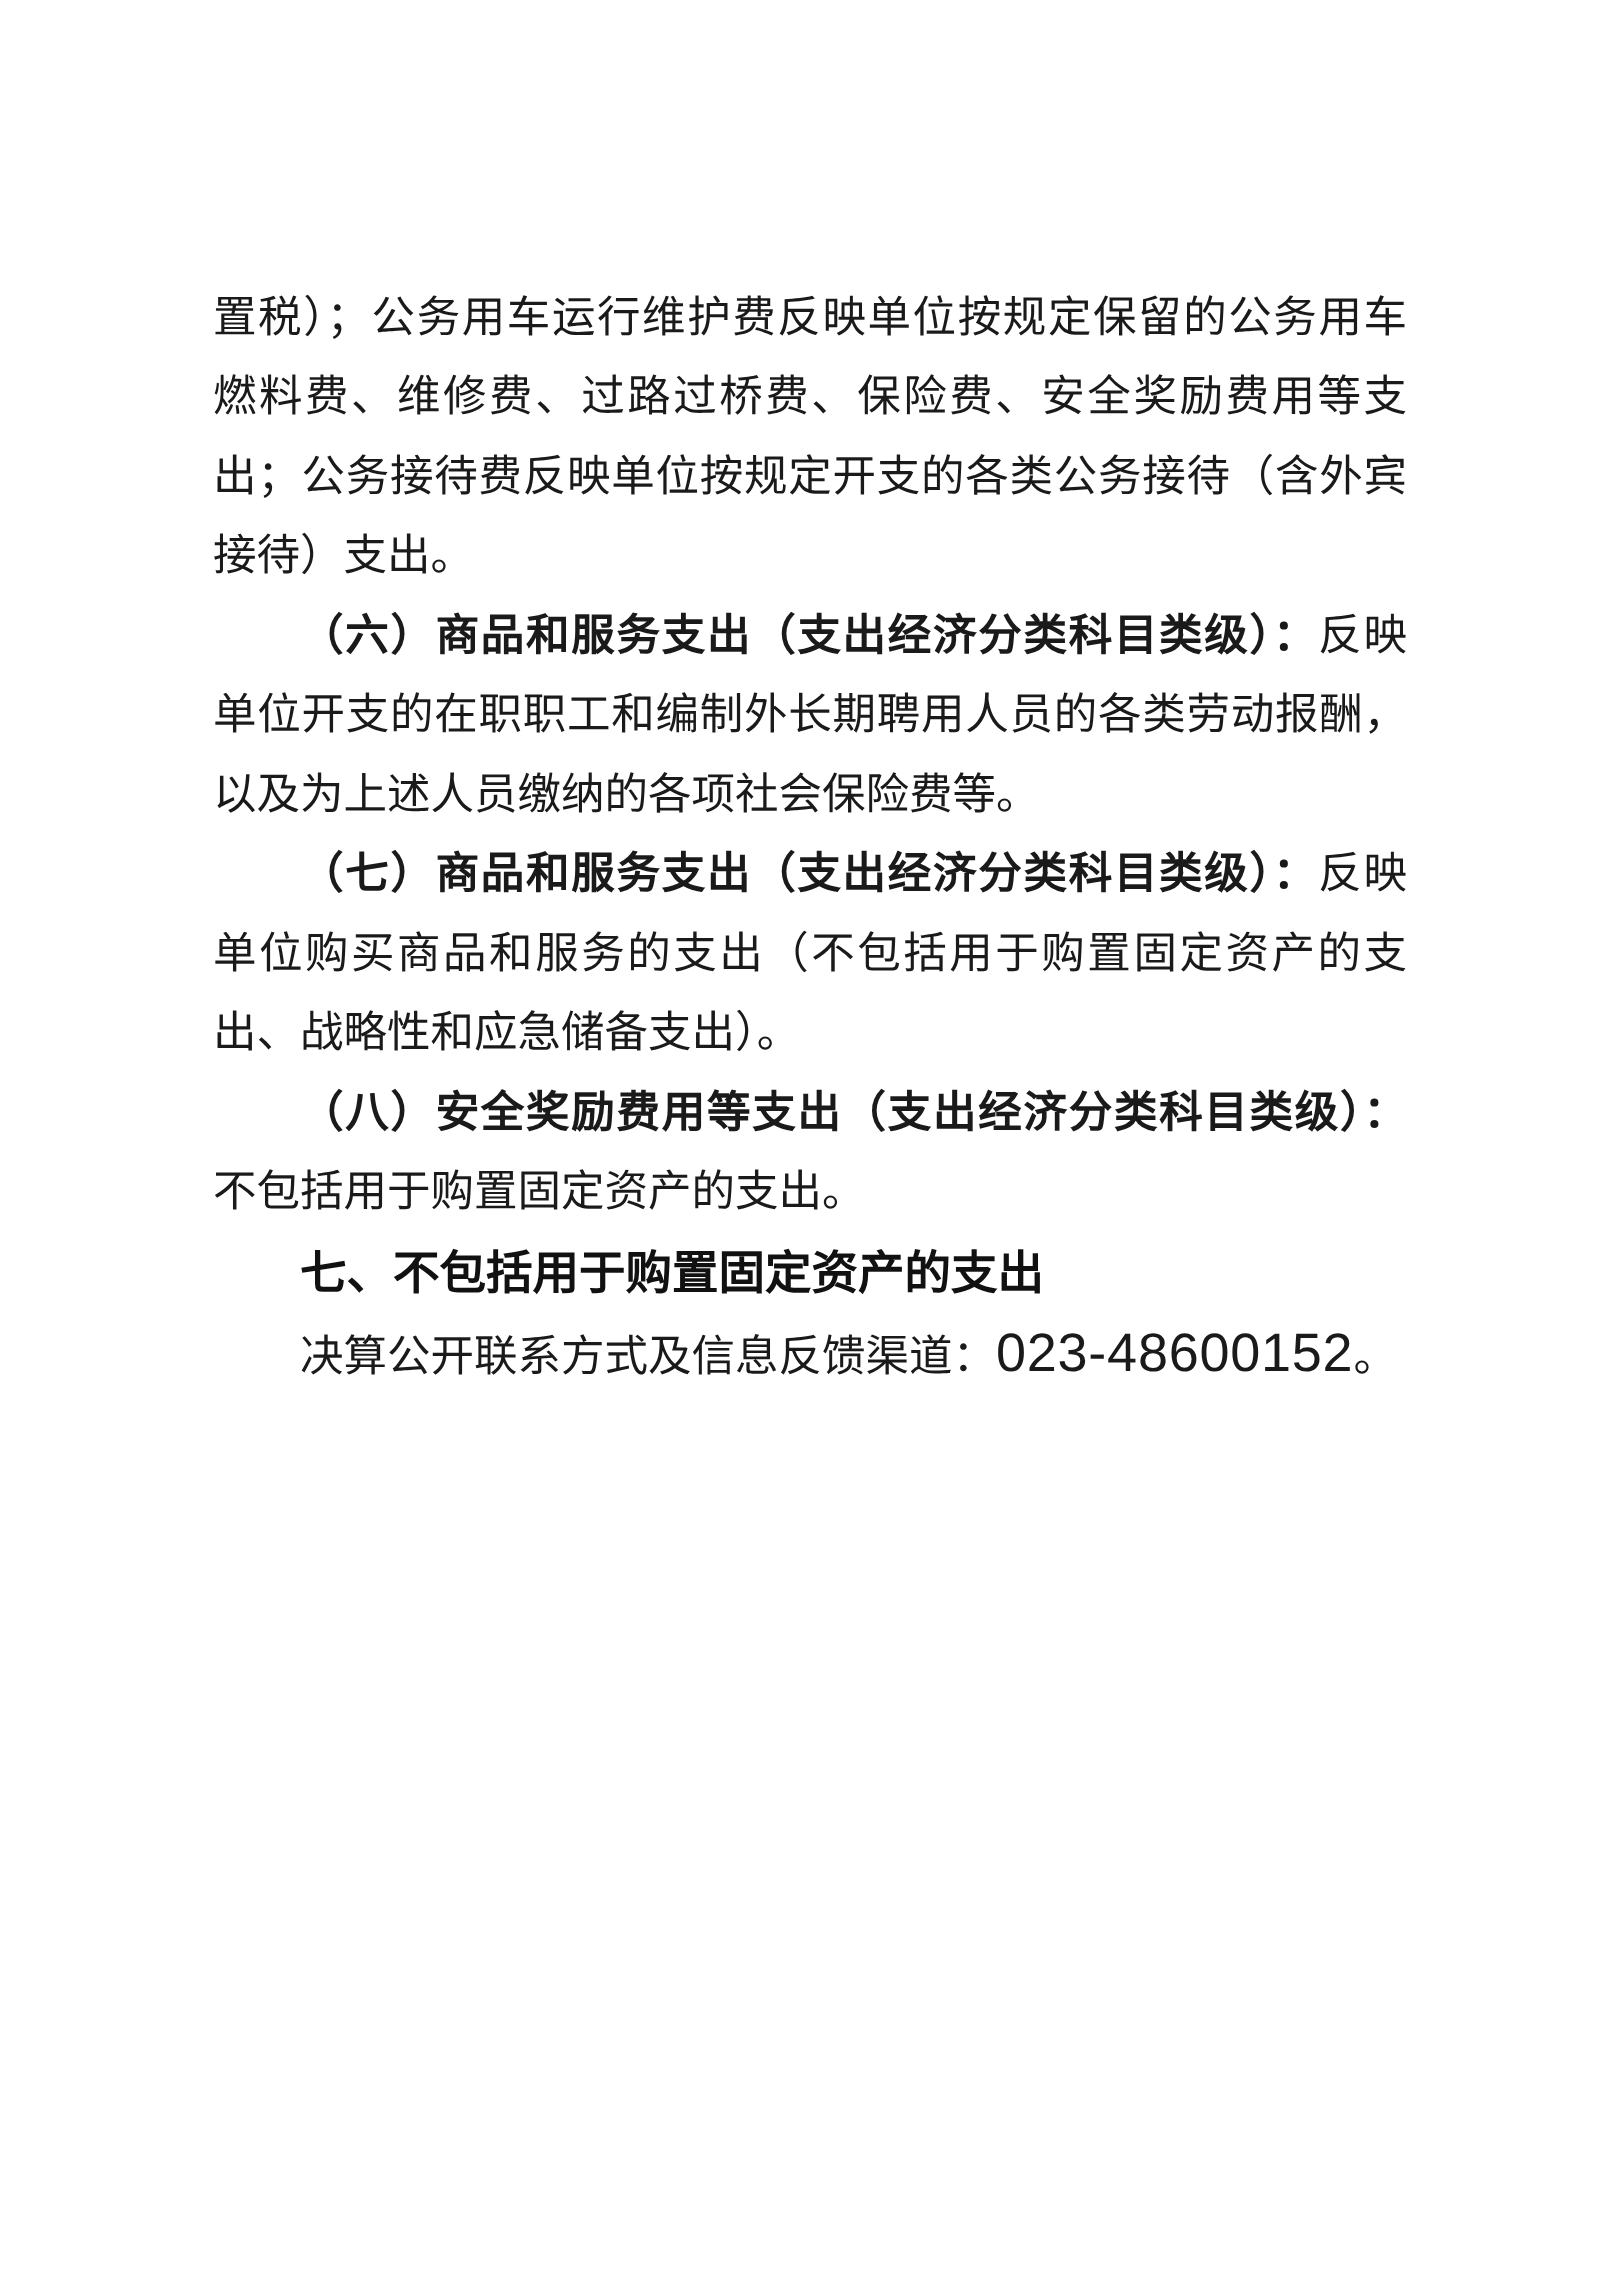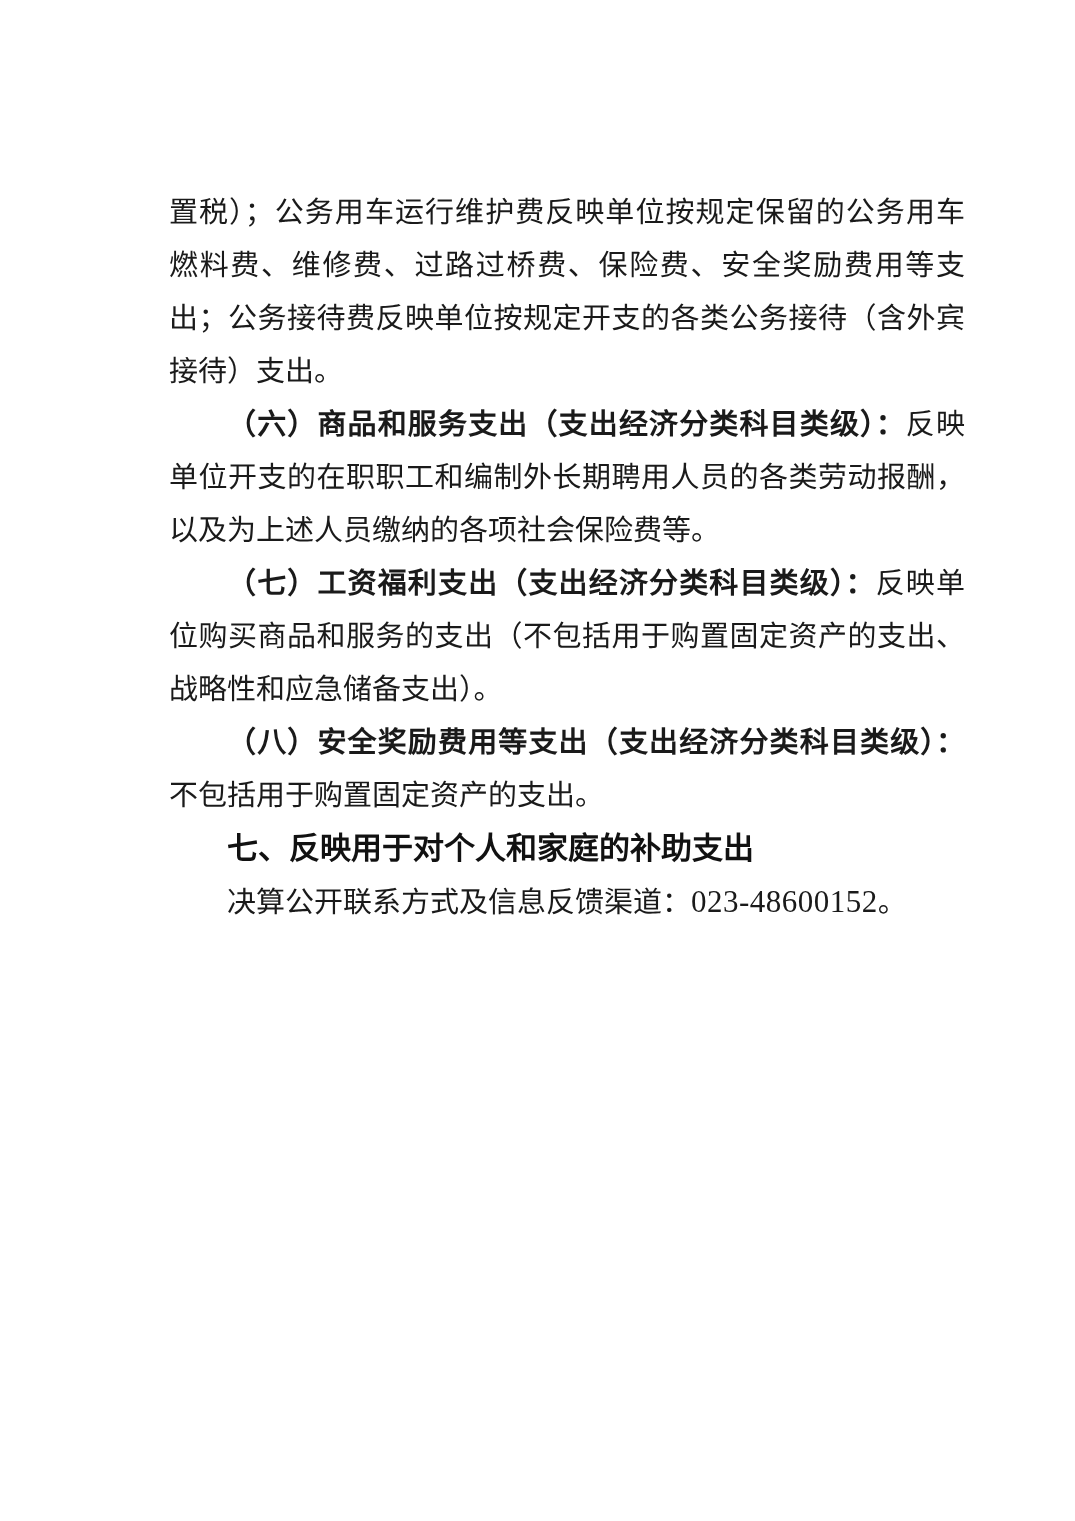--- a/index.html
+++ b/index.html
@@ -14,21 +14,20 @@
     background: #ffffff;
     overflow: hidden;
     color: #1a1a1a;
     font-family: "Liberation Serif", serif;
   }
   .content {
     position: absolute;
     left: 142px;
     top: 186px;
     width: 796px;
-    margin-left: 27px;
   }
   .para {
     margin: 0;
     font-size: 29px;
     line-height: 53px;
     text-align: justify;
     text-justify: inter-character;
     color: #1a1a1a;
     font-weight: normal;
   }
@@ -42,37 +41,37 @@
     margin: 0;
     font-family: "Liberation Sans", sans-serif;
     font-weight: bold;
     font-size: 31px;
     line-height: 53px;
     text-indent: 58px;
     color: #111111;
     text-align: left;
   }
   .phone {
-    font-family: Liberation Serif, serif;
-    font-size: 31px;
+    font-family: Liberation Sans, sans-serif;
+    font-size: 36px;
     letter-spacing: 0.5px;
   }
 </style>
 </head>
 <body>
 
 <div class="page">
   <div class="content">
 
     <p class="para">置税）；公务用车运行维护费反映单位按规定保留的公务用车燃料费、维修费、过路过桥费、保险费、安全奖励费用等支出；公务接待费反映单位按规定开支的各类公务接待（含外宾接待）支出。</p>
 
     <p class="para indent"><span class="lead">（六）商品和服务支出（支出经济分类科目类级）：</span><span>反映单位开支的在职职工和编制外长期聘用人员的各类劳动报酬，以及为上述人员缴纳的各项社会保险费等。</span></p>
 
-    <p class="para indent"><span class="lead">（七）工资福利支出（支出经济分类科目类级）：</span><span>反映单位购买商品和服务的支出（不包括用于购置固定资产的支出、战略性和应急储备支出）。</span></p>
+    <p class="para indent"><span class="lead">（七）商品和服务支出（支出经济分类科目类级）：</span><span>反映单位购买商品和服务的支出（不包括用于购置固定资产的支出、战略性和应急储备支出）。</span></p>
 
     <p class="para indent"><span class="lead">（八）安全奖励费用等支出（支出经济分类科目类级）：</span><span>不包括用于购置固定资产的支出。</span></p>
 
-    <h2 class="heading">七、反映用于对个人和家庭的补助支出</h2>
+    <h2 class="heading">七、不包括用于购置固定资产的支出</h2>
 
     <p class="para indent"><span>决算公开联系方式及信息反馈渠道：</span><span class="phone">023-48600152</span><span>。</span></p>
 
   </div>
 </div>
 
 </body></html>

